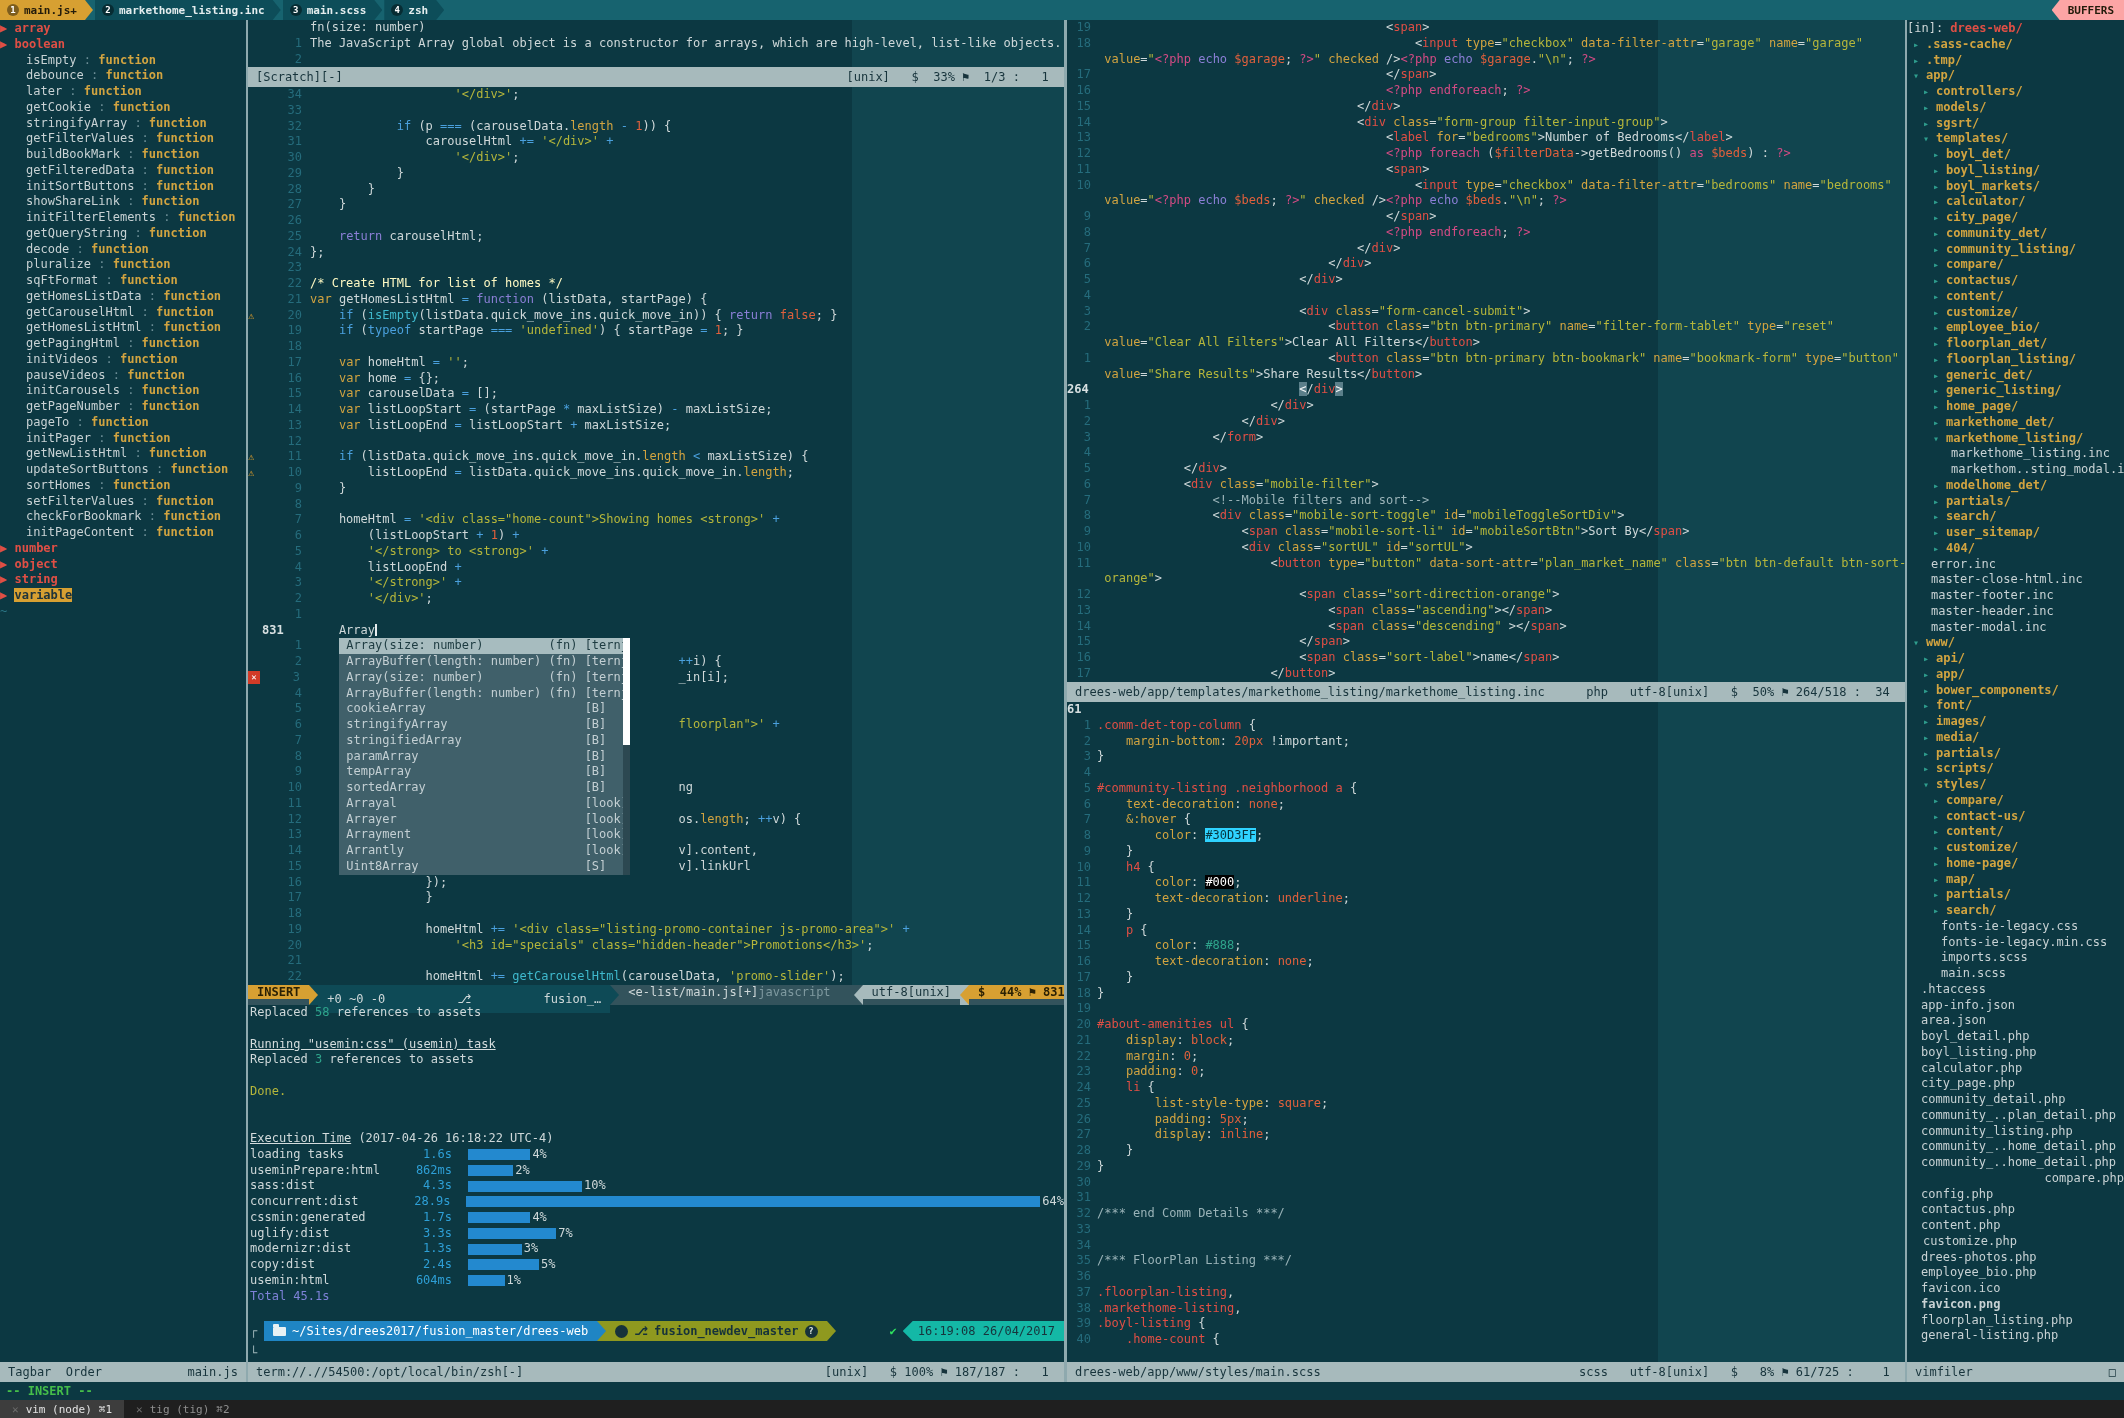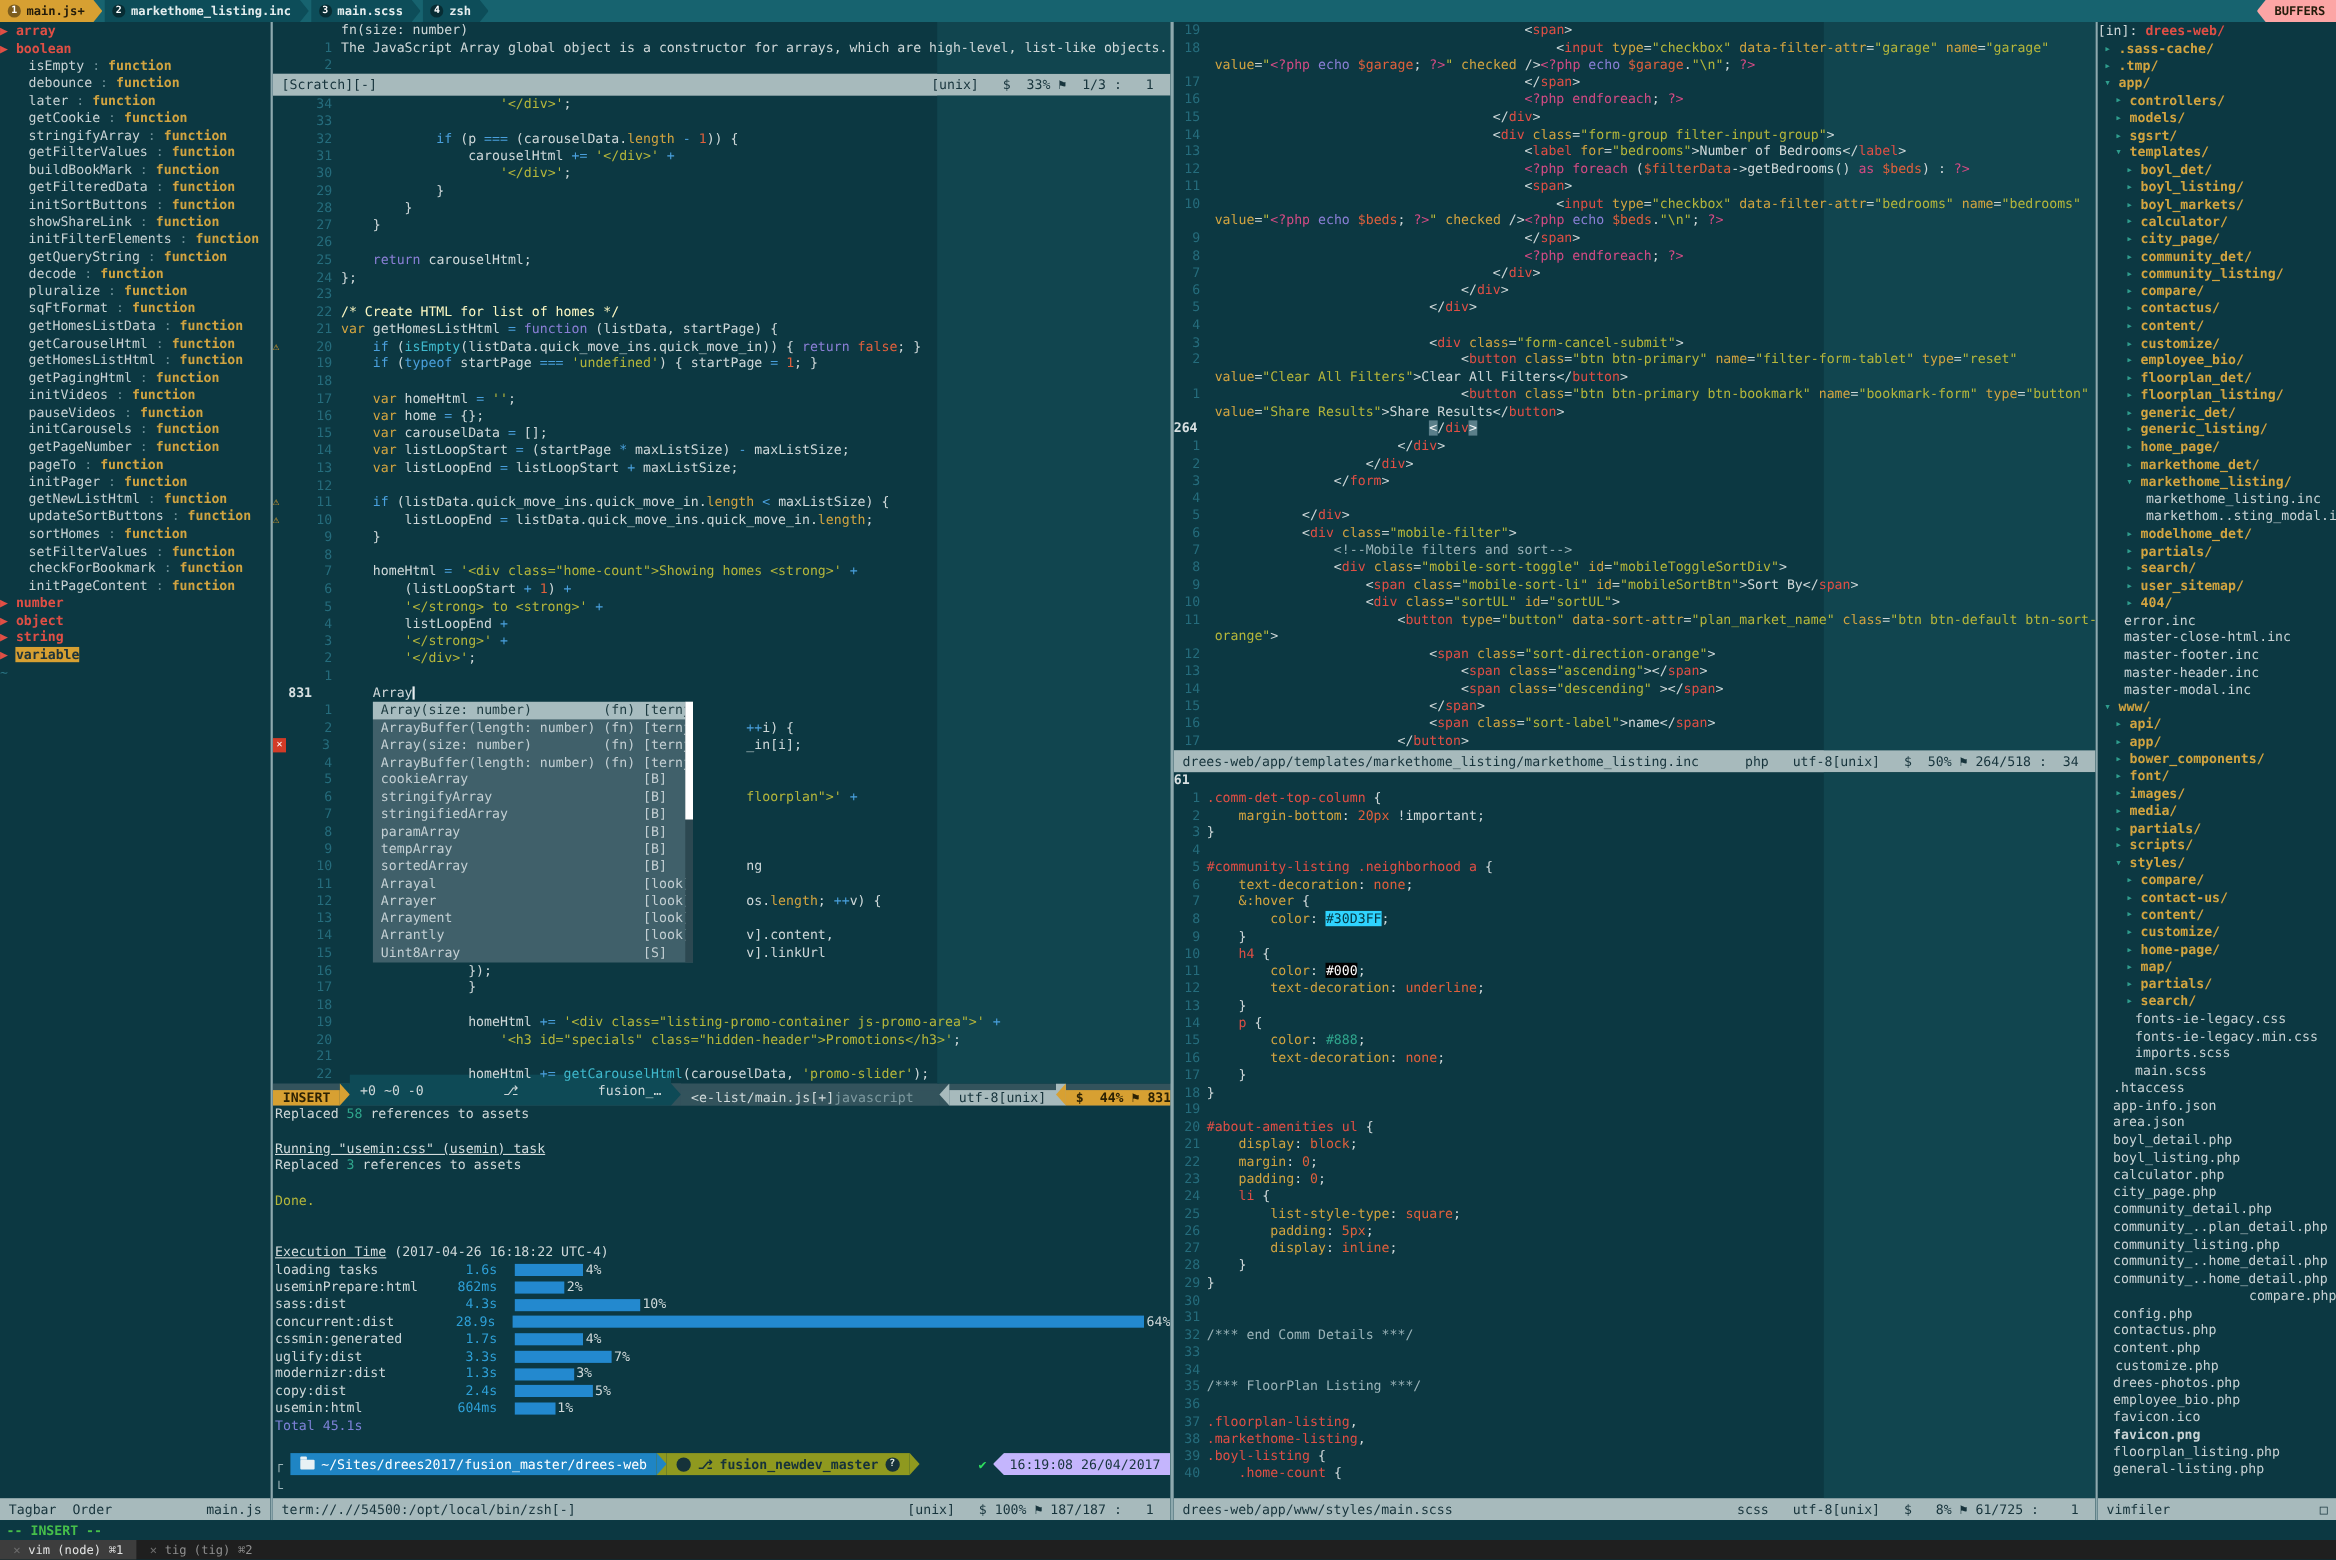--- a/index.html
+++ b/index.html
@@ -49,21 +49,21 @@
   .caret{display:inline-block;width:2px;height:12px;background:#e6ecee;vertical-align:-2px}
   
   .jscol{width:816px}
   .scratch{height:47px;position:relative;flex:0 0 auto}
   .jswin{height:898px;position:relative;flex:0 0 auto}
   .ccol{position:absolute;top:0;bottom:0;right:0;background:#11454f;z-index:0}
   .jswin .ccol,.scratch .ccol{left:604px}
   .phpwin .ccol,.scsswin .ccol{left:591px}
   .crow,.popup{position:relative;z-index:1}
   
-  .ibar{height:20px;display:flex;align-items:flex-end;flex:0 0 auto;background:#33535c;font-size:12px}
+  .ibar{height:20px;display:flex;align-items:flex-start;flex:0 0 auto;background:#33535c;font-size:12px}
   .ibar .seg{display:flex;align-items:center;padding:0 9px;white-space:pre}
   .s-mode{background:#d7a032;color:#2b2104;font-weight:bold}
   .s-dark{background:#0e4a56;color:#cfd8d9}
   .s-gray{background:#33535c;color:#cfd8d9;flex:1}
   .s-gray .ft{margin-left:auto;color:#7f9aa0;padding-right:14px}
   .s-lite{background:#a7babc;color:#17343c}
   .s-gold{background:#d7a032;color:#2b2104;font-weight:bold}
   .tr{width:0;height:0;border-top:10px solid transparent;border-bottom:10px solid transparent;flex:0 0 auto}
   .tr-mode{border-left:9px solid #d7a032;background:#0e4a56}
   .tr-dark{border-left:9px solid #0e4a56;background:#33535c}
@@ -80,21 +80,21 @@
   .boxch{color:#9fb6ba;width:14px;display:inline-block}
   .pseg-blue{background:#1f85c4;color:#fff;display:flex;align-items:center;gap:6px;padding:0 9px;height:20px}
   .fldr{width:13px;height:9px;background:#e8f1f4;border-radius:1px;position:relative;display:inline-block}
   .fldr:before{content:"";position:absolute;top:-3px;left:0;width:6px;height:3px;background:#e8f1f4;border-radius:1px 1px 0 0}
   .tri-b{width:0;height:0;border-top:10px solid transparent;border-bottom:10px solid transparent;border-left:9px solid #1f85c4;background:#8f991f}
   .pseg-olive{background:#8f991f;color:#16323a;display:flex;align-items:center;gap:6px;padding:0 9px;height:20px;font-weight:bold}
   .octo{width:13px;height:13px;border-radius:50%;background:#16323a;display:inline-block}
   .qcirc{width:13px;height:13px;border-radius:50%;background:#16323a;color:#dfe7e0;font-size:9px;display:inline-flex;align-items:center;justify-content:center}
   .tri-o{width:0;height:0;border-top:10px solid transparent;border-bottom:10px solid transparent;border-left:9px solid #8f991f}
   .chk{color:#2ee05e;margin-left:auto;padding-right:6px}
-  .pseg-time{background:#c4b5fd;color:#17343c;height:20px;display:flex;align-items:center;padding:0 9px 0 15px;
+  .pseg-time{background:#14b8a6;color:#17343c;height:20px;display:flex;align-items:center;padding:0 9px 0 15px;
              clip-path:polygon(10px 0,100% 0,100% 100%,10px 100%,0 50%)}
   
   .popup{position:absolute;left:91px;top:551.25px;width:291px;background:#40606a;z-index:5}
   .prow2{height:15.75px;line-height:15.75px;white-space:pre;color:#c3cfd3;padding-right:8px;overflow:hidden}
   .prow2.sel{background:#a7bcbf;color:#1d3b41}
   .ptrack{position:absolute;top:0;right:0;bottom:0;width:7px;background:#2c4851}
   .pthumb{position:absolute;top:0;right:0;width:7px;height:45%;background:#fff}
   
   .rightcol{width:838px}
   .phpwin{height:662px;position:relative;flex:0 0 auto}

